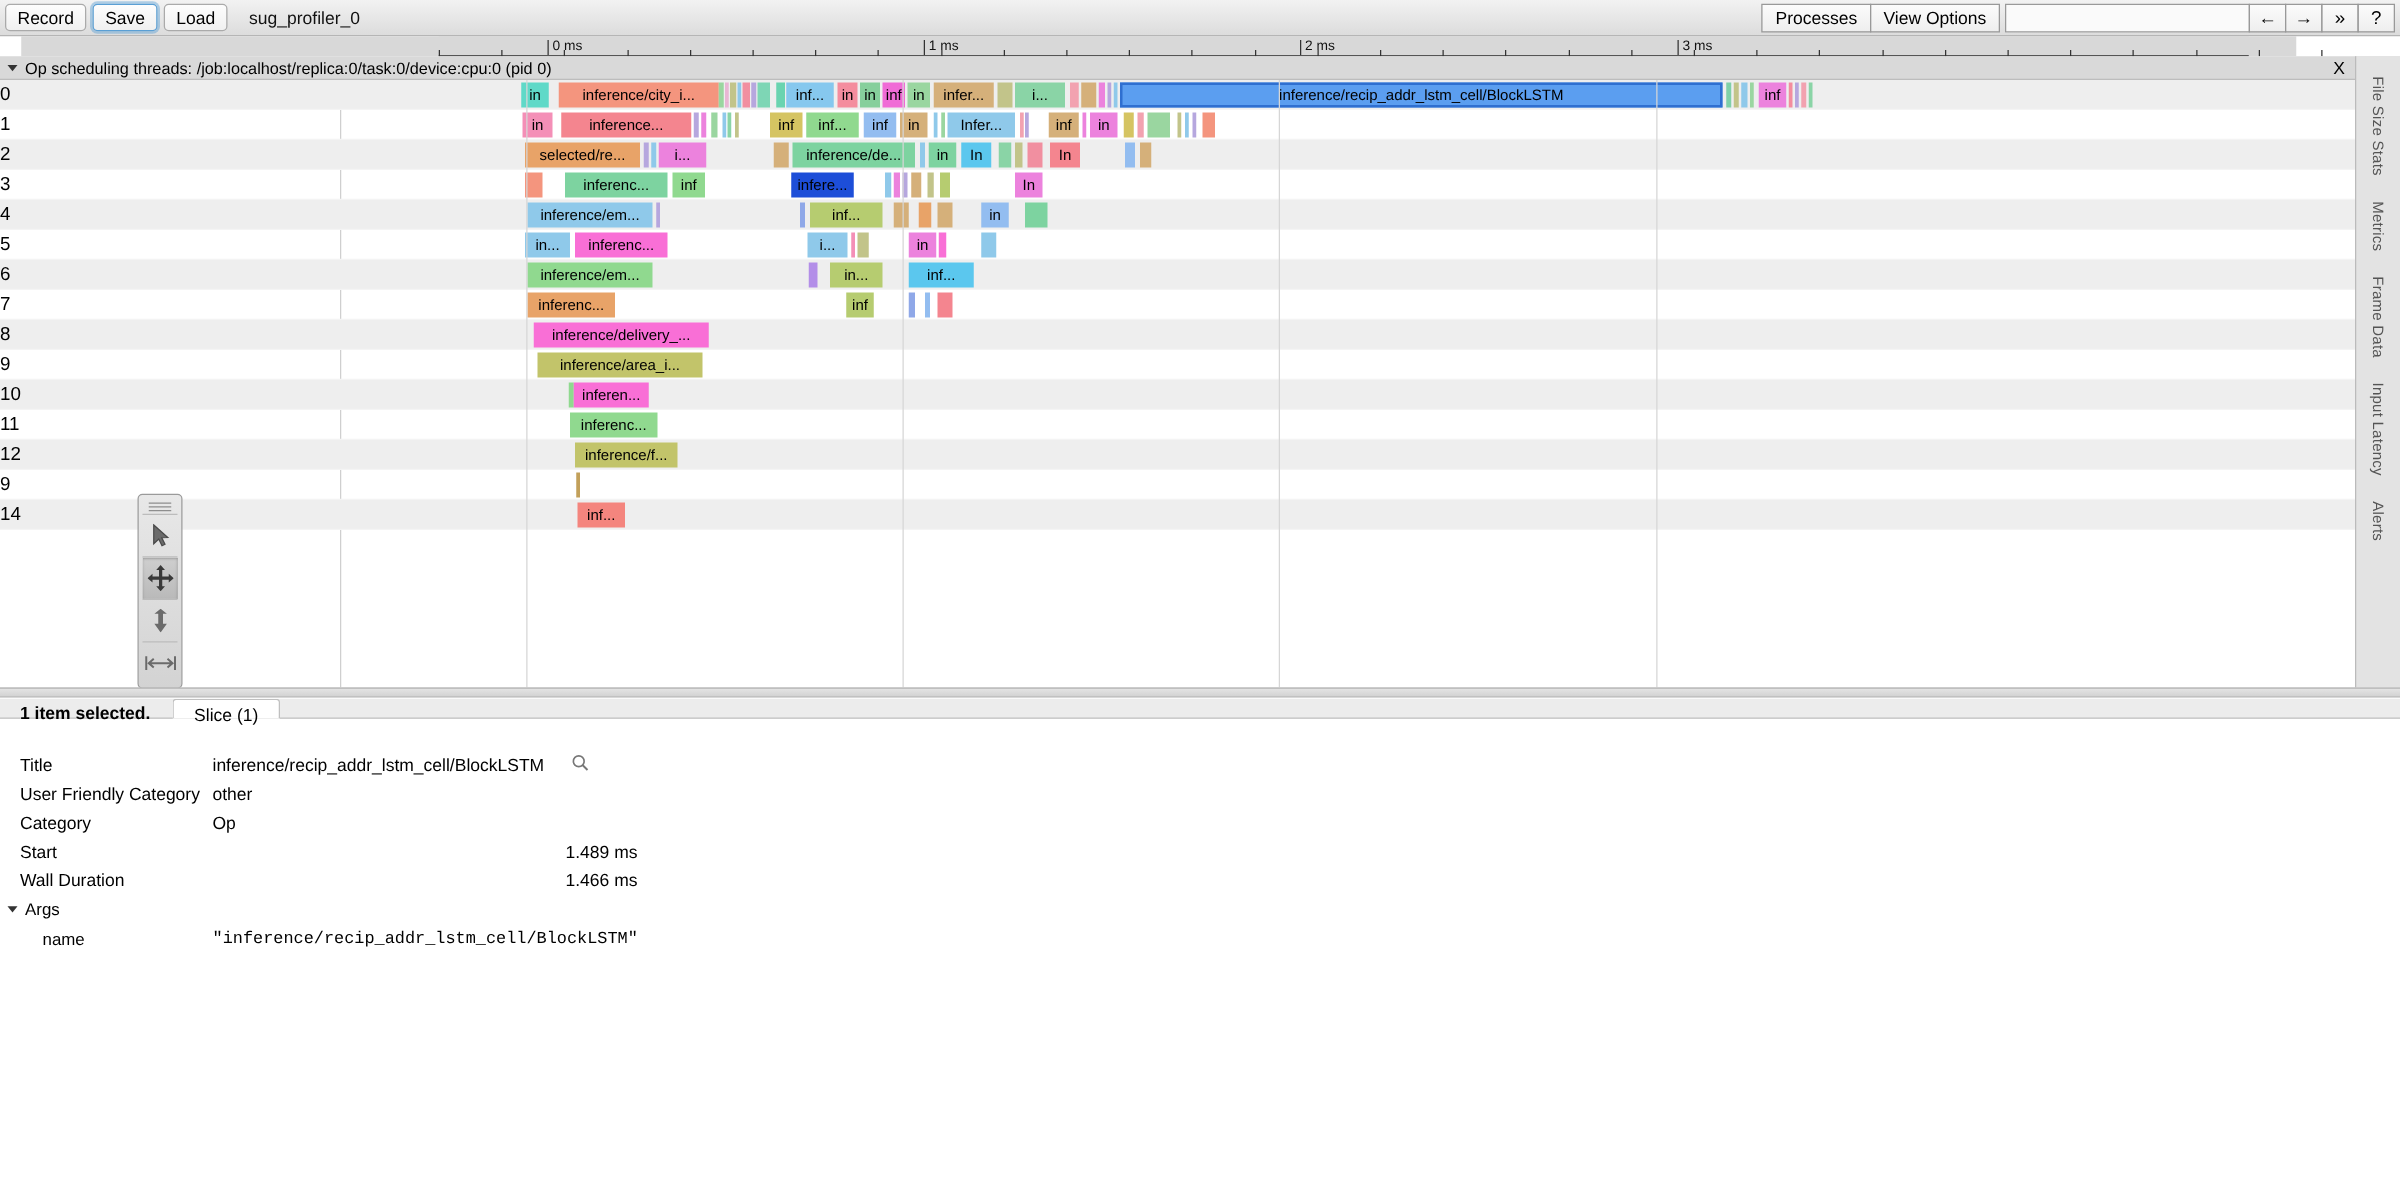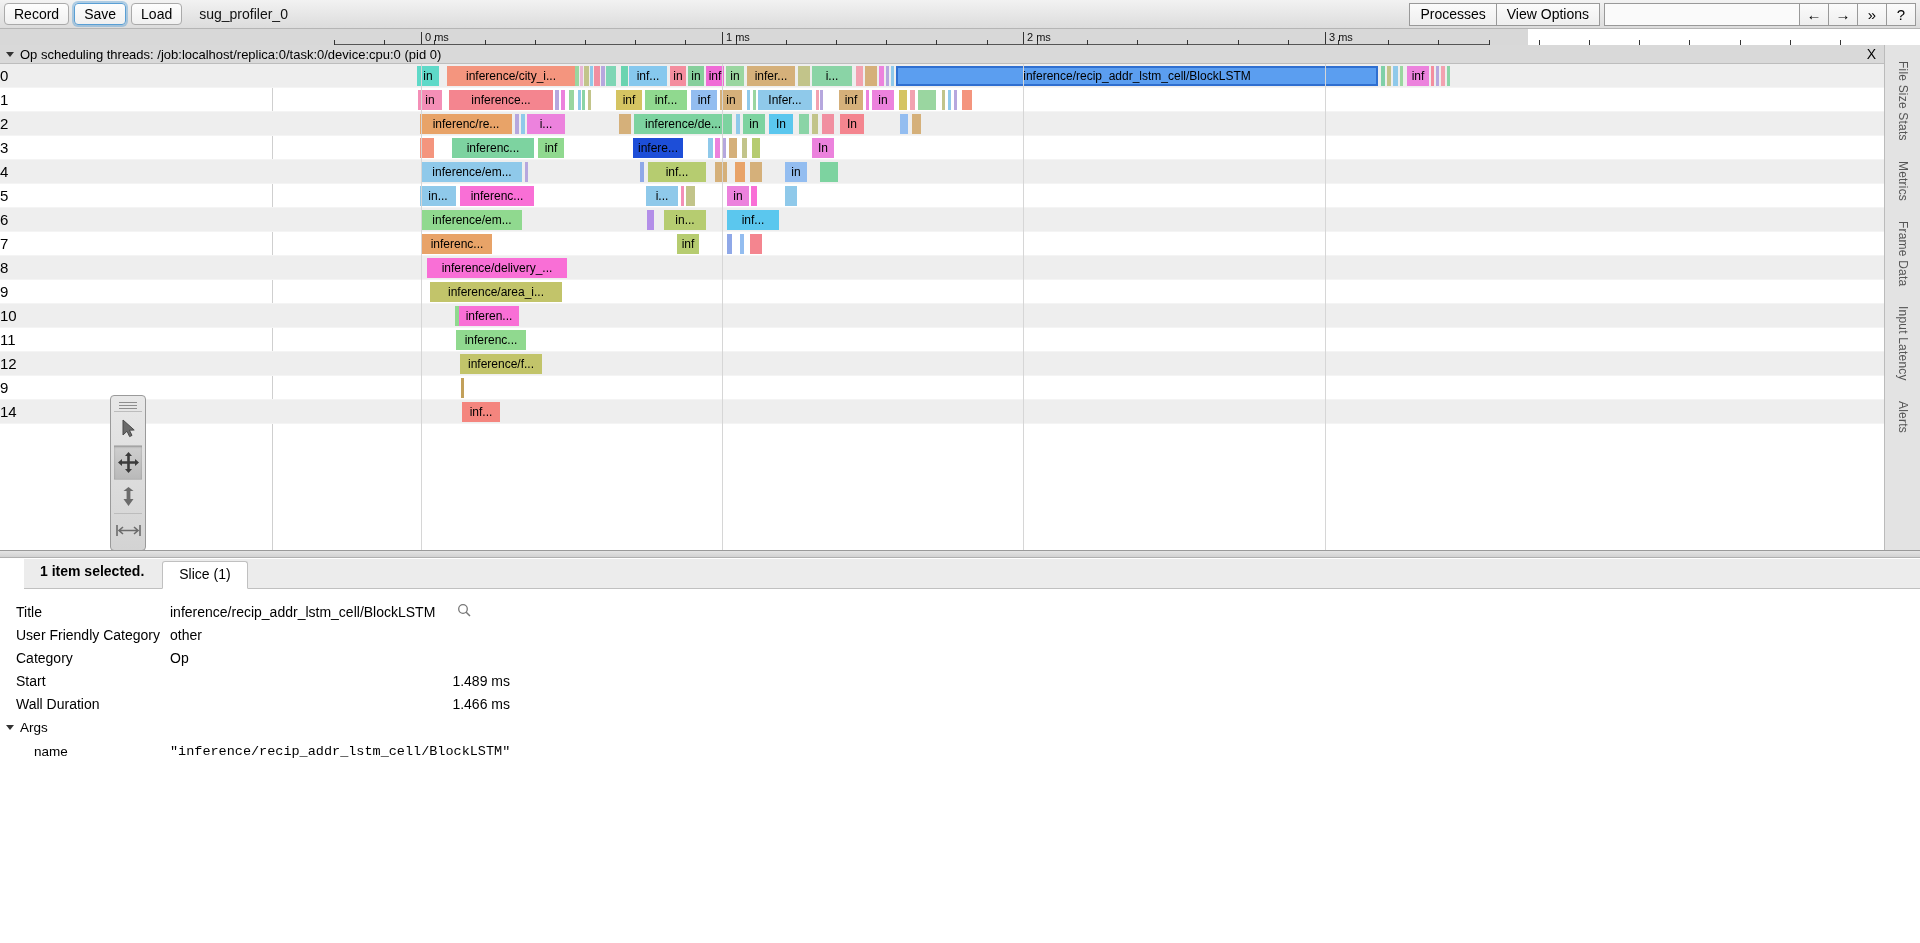--- a/index.html
+++ b/index.html
@@ -43,21 +43,21 @@
   }
   .tb-nav {
     width: 30px; height: 23px; margin-left: -1px;
     background: linear-gradient(to bottom, #fbfbfb, #eeeeee);
     border: 1px solid #999; font-size: 15px; line-height: 21px;
     text-align: center; cursor: pointer;
   }
 
   
   .ruler {
-    position: absolute; top: 29px; left: 0; width: 1528px; height: 16px;
+    position: absolute; top: 29px; left: 17px; width: 1820px; height: 16px;
     background: #d8d8d8;
   }
   .ruler-active {
     position: absolute; top: 0; left: 334px; right: 38px; height: 16px;
     background: #d8d8d8; border-bottom: 1px solid #555;
   }
   .tick {
     position: absolute; bottom: 0; width: 1px; height: 6px; background: #333;
   }
   .ruler-label {
@@ -158,23 +158,23 @@
   .dpanel {
     position: absolute; top: 550px; left: 0; width: 1920px; height: 393px;
     background: #fff; border-top: 1px solid #9a9a9a;
   }
   .dpanel-drag {
     position: absolute; top: 0; left: 0; right: 0; height: 7px;
     background: linear-gradient(to bottom,#e4e4e4,#d2d2d2);
     border-bottom: 1px solid #b0b0b0; cursor: ns-resize;
   }
   .dtabs {
-    position: absolute; top: 8px; left: 0; right: 0; height: 30px;
+    position: absolute; top: 8px; left: 0; right: 0; height: 16px;
     background: #ececec; border-bottom: 1px solid #c0c0c0;
-    display: flex; align-items: flex-end; margin-left: 24px;
+    display: flex; 
   }
   .dsel-label {
     font-size: 14px; font-weight: bold; padding: 0 18px 6px 16px;
     line-height: 22px;
   }
   .dtab {
     font-size: 14px; padding: 4px 16px 6px 16px; background: #fff;
     border: 1px solid #c0c0c0; border-bottom: 1px solid #fff;
     margin-bottom: -1px; cursor: pointer; border-radius: 3px 3px 0 0;
   }
@@ -335,21 +335,21 @@
             <div class="slice" style="left: 646px; width: 18px; background: rgb(154, 214, 160);"></div>
             <div class="slice" style="left: 670px; width: 3px; background: rgb(194, 196, 138);"></div>
             <div class="slice" style="left: 676px; width: 3px; background: rgb(143, 201, 234);"></div>
             <div class="slice" style="left: 682px; width: 3px; background: rgb(182, 167, 222);"></div>
             <div class="slice" style="left: 690px; width: 10px; background: rgb(244, 149, 126);"></div>
           </div>
         </div>
         <div class="track-row alt">
           <div class="track-num">2</div>
           <div class="track-canvas">
-            <div class="slice" style="left: 148px; width: 92px; background: rgb(232, 163, 104);">inferenc/re...</div>
+            <div class="slice" style="left: 148px; width: 92px; background: rgb(232, 163, 104);">selected/re...</div>
             <div class="slice" style="left: 243px; width: 4px; background: rgb(182, 167, 222);"></div>
             <div class="slice" style="left: 249px; width: 4px; background: rgb(143, 201, 234);"></div>
             <div class="slice" style="left: 255px; width: 38px; background: rgb(236, 130, 221);">i...</div>
             <div class="slice" style="left: 347px; width: 12px; background: rgb(213, 176, 122);"></div>
             <div class="slice" style="left: 362px; width: 98px; background: rgb(125, 211, 160);">inference/de...</div>
             <div class="slice" style="left: 464px; width: 4px; background: rgb(143, 201, 234);"></div>
             <div class="slice" style="left: 471px; width: 22px; background: rgb(125, 211, 160);">in</div>
             <div class="slice" style="left: 497px; width: 24px; background: rgb(91, 199, 238);">In</div>
             <div class="slice" style="left: 527px; width: 10px; background: rgb(138, 212, 166);"></div>
             <div class="slice" style="left: 540px; width: 6px; background: rgb(194, 196, 138);"></div>

